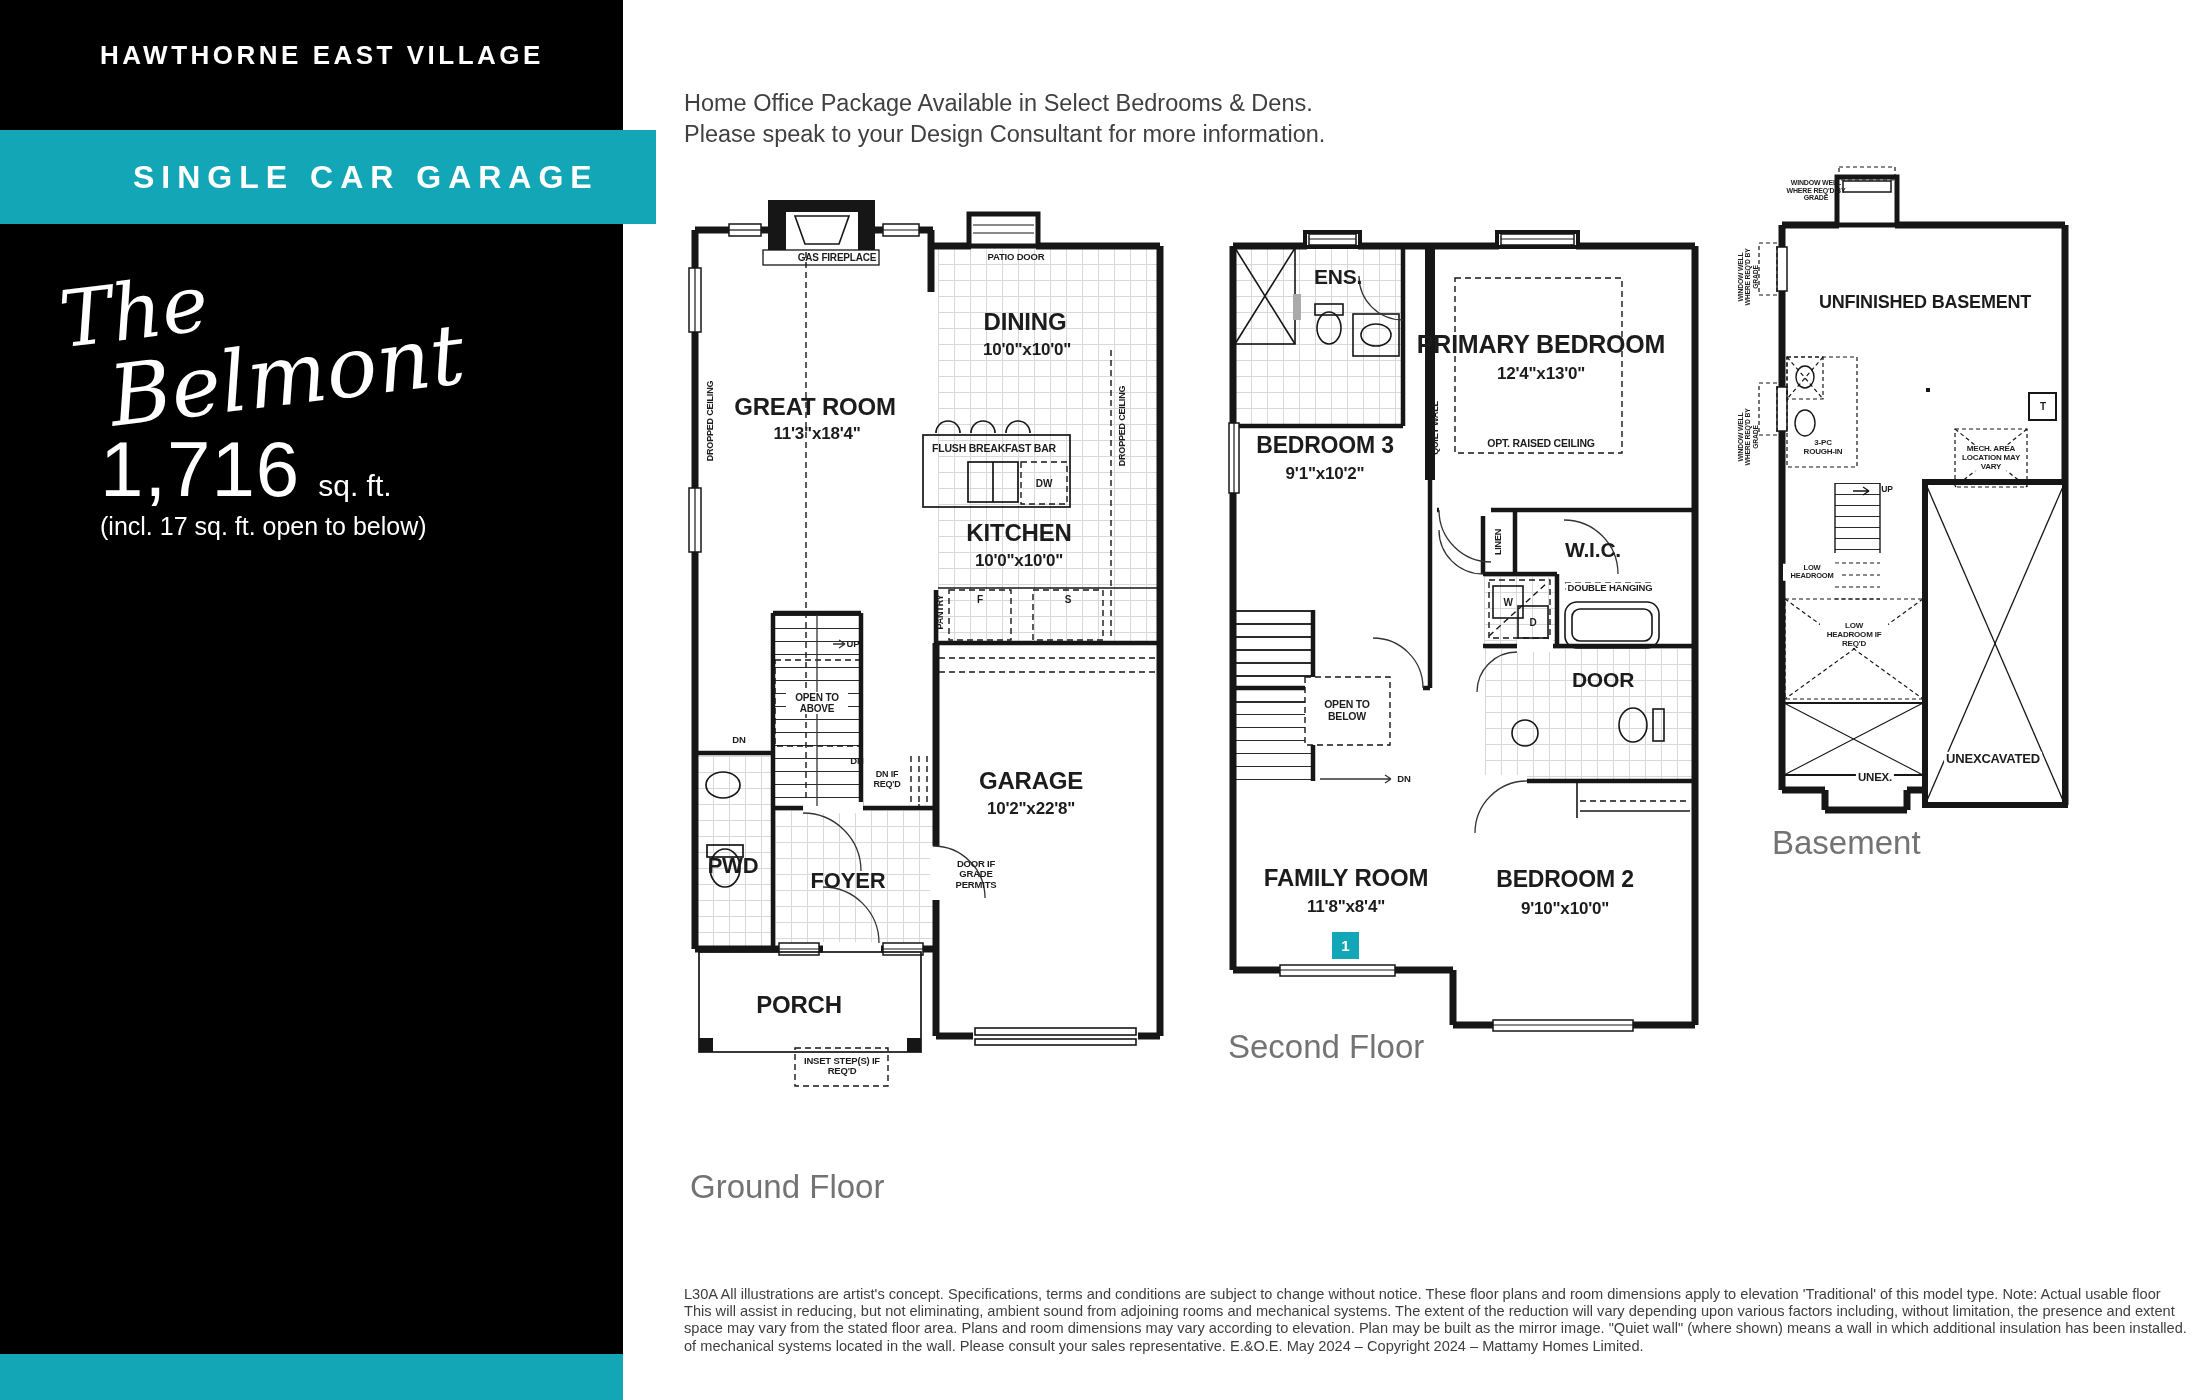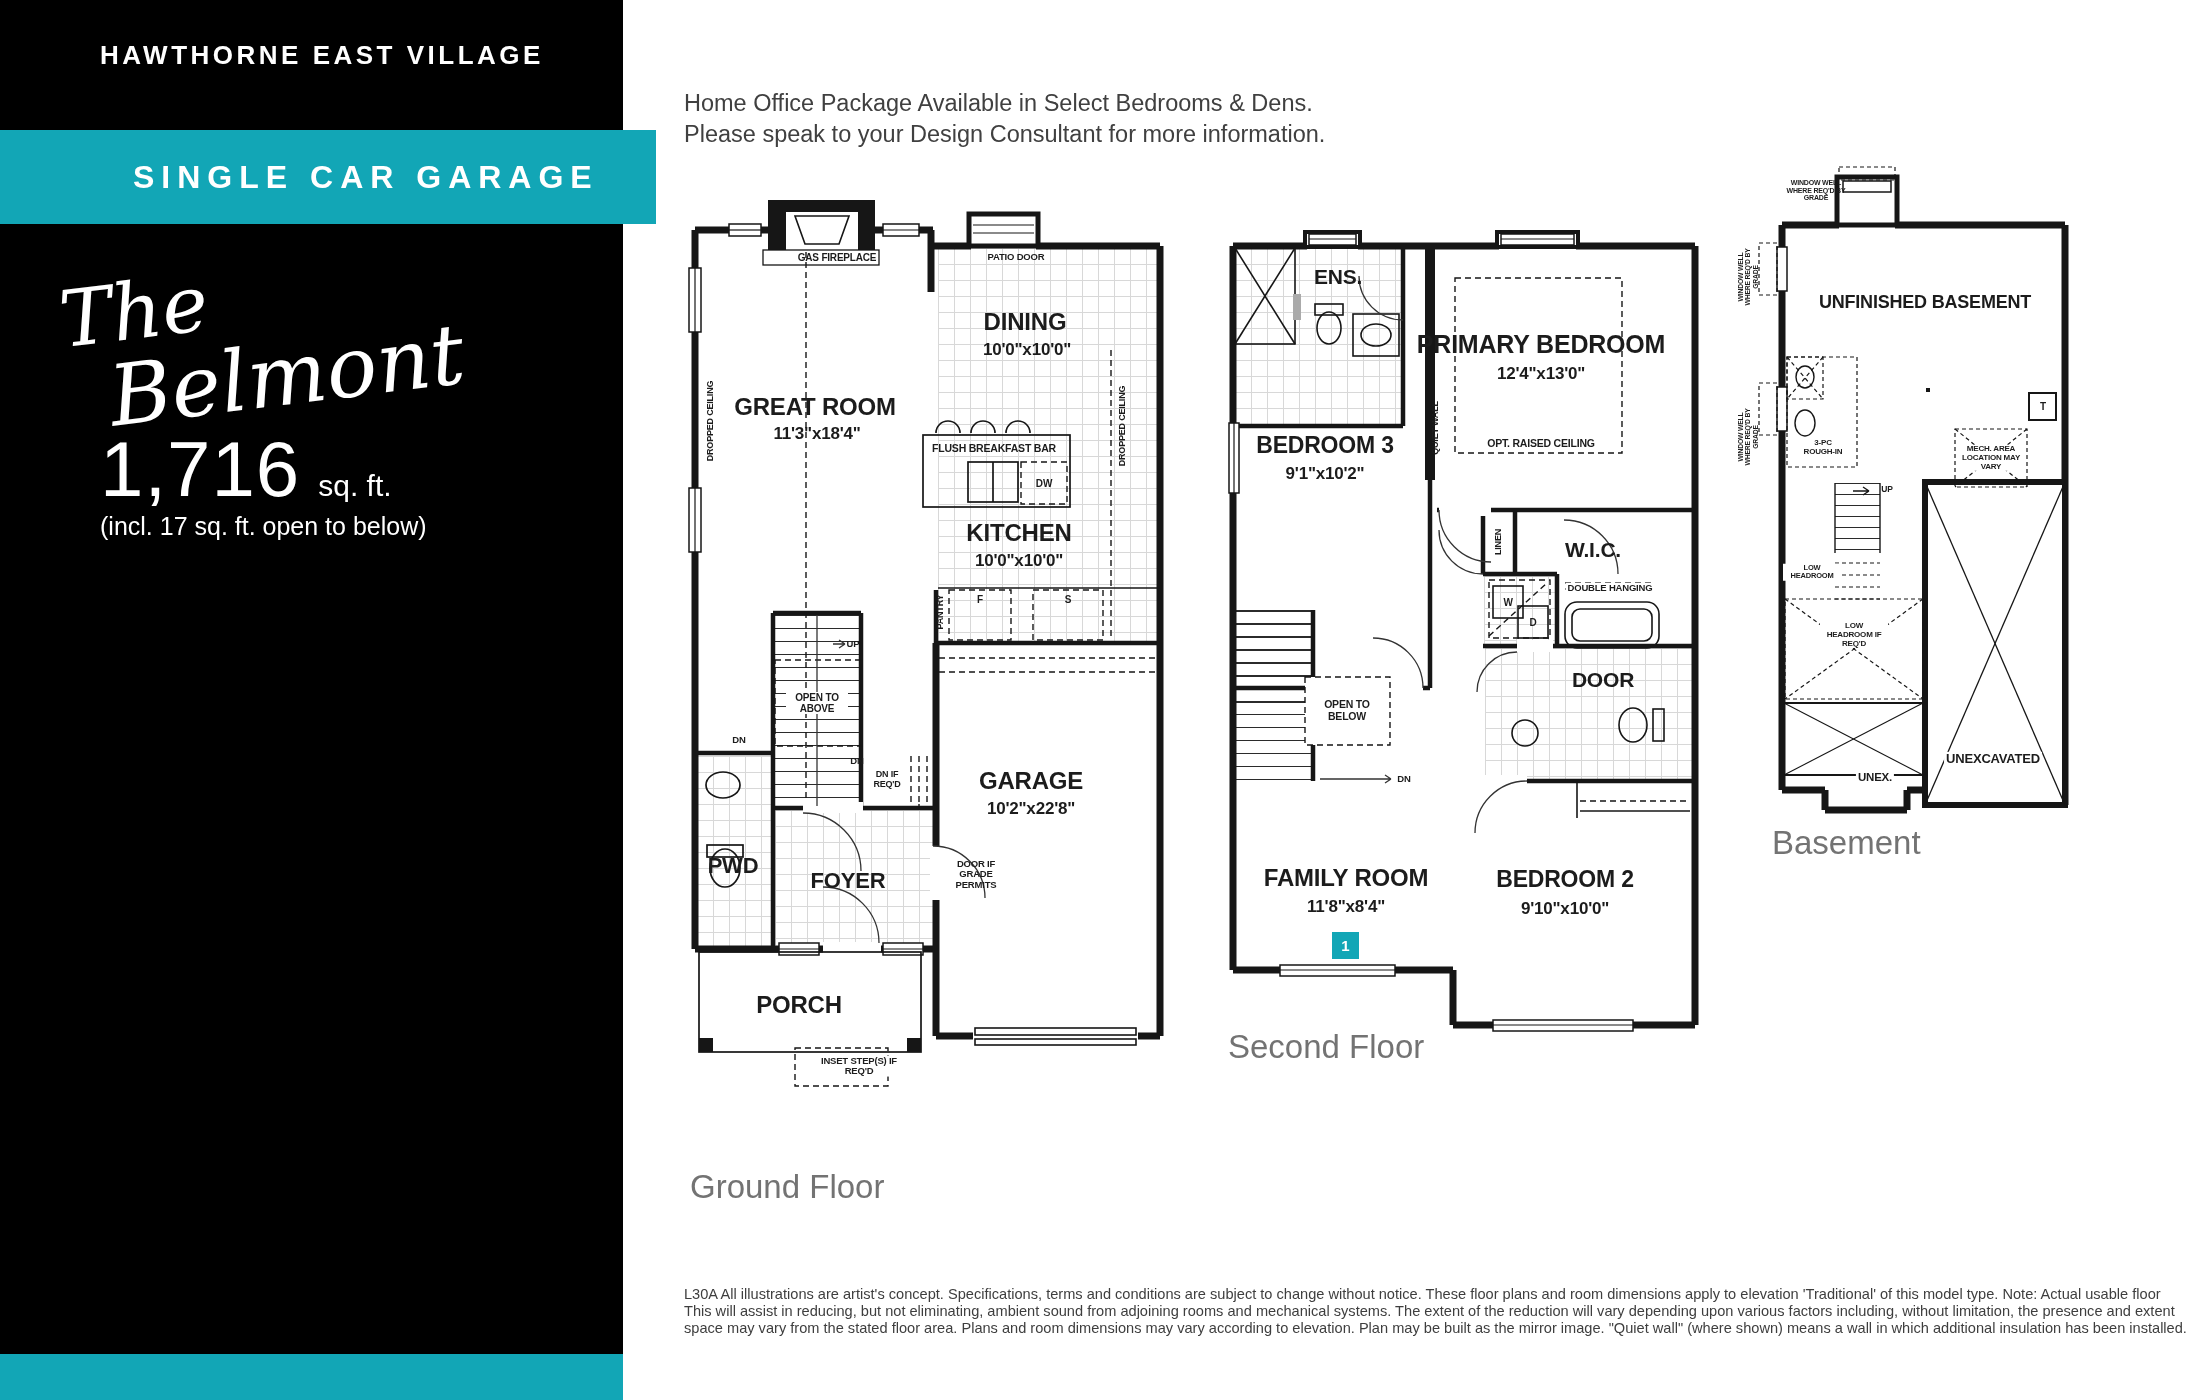--- a/index.html
+++ b/index.html
@@ -166,21 +166,21 @@
   <div class="lb wr wbg" style="left:134px;top:503px;width:58px;font-size:10px;">OPEN TO ABOVE</div>
   <div class="lb" style="left:56px;top:540px;font-size:9.5px;">DN</div>
   <div class="lb" style="left:174px;top:561px;font-size:9.5px;">DN</div>
   <div class="lb wr" style="left:204px;top:580px;width:44px;font-size:9px;">DN IF REQ'D</div>
   <div class="lb" style="left:50px;top:666px;font-size:22px;">PWD</div>
   <div class="lb" style="left:165px;top:681px;font-size:22px;">FOYER</div>
   <div class="lb wr" style="left:293px;top:675px;width:58px;font-size:9.5px;">DOOR IF GRADE PERMITS</div>
   <div class="lb" style="left:348px;top:581px;font-size:24px;">GARAGE</div>
   <div class="lb" style="left:348px;top:609px;font-size:17px;">10'2"x22'8"</div>
   <div class="lb" style="left:116px;top:805px;font-size:24px;">PORCH</div>
-  <div class="lb wr wbg" style="left:176px;top:866px;width:80px;font-size:9.5px;">INSET STEP(S) IF REQ'D</div>
+  <div class="lb wr wbg" style="left:159px;top:866px;width:80px;font-size:9.5px;">INSET STEP(S) IF REQ'D</div>
 </div>
 <div class="caption" style="left:690px;top:1168px;">Ground Floor</div>
 
 <div class="plan" style="left:1225px;top:228px;width:480px;height:815px;">
   <div class="tile" style="left:10px;top:20px;width:166px;height:178px;"></div>
   <div class="tile" style="left:260px;top:420px;width:208px;height:132px;"></div>
   <div class="tile" style="left:259px;top:348px;width:72px;height:69px;"></div>
   <div class="treads" style="left:10px;top:382px;width:78px;height:171px;"></div>
   <svg width="480" height="815" viewBox="0 0 480 815">
 
@@ -353,13 +353,14 @@
   <div class="lb wr wbg" style="left:119px;top:470px;width:64px;font-size:8px;">LOW HEADROOM IF REQ'D</div>
   <div class="lb wbg" style="left:140px;top:612px;font-size:11.5px;">UNEX.</div>
   <div class="lb wbg" style="left:258px;top:594px;font-size:13px;">UNEXCAVATED</div>
 </div>
 <div class="caption" style="left:1772px;top:824px;">Basement</div>
 
 <div class="footer">
   <div>L30A All illustrations are artist's concept. Specifications, terms and conditions are subject to change without notice. These floor plans and room dimensions apply to elevation 'Traditional' of this model type. Note: Actual usable floor</div>
   <div>This will assist in reducing, but not eliminating, ambient sound from adjoining rooms and mechanical systems. The extent of the reduction will vary depending upon various factors including, without limitation, the presence and extent</div>
   <div>space may vary from the stated floor area. Plans and room dimensions may vary according to elevation. Plan may be built as the mirror image. "Quiet wall" (where shown) means a wall in which additional insulation has been installed.</div>
+  <div>of mechanical systems located in the wall. Please consult your sales representative. E.&amp;O.E. May 2024 – Copyright 2024 – Mattamy Homes Limited.</div>
 </div>
 
 </body></html>

